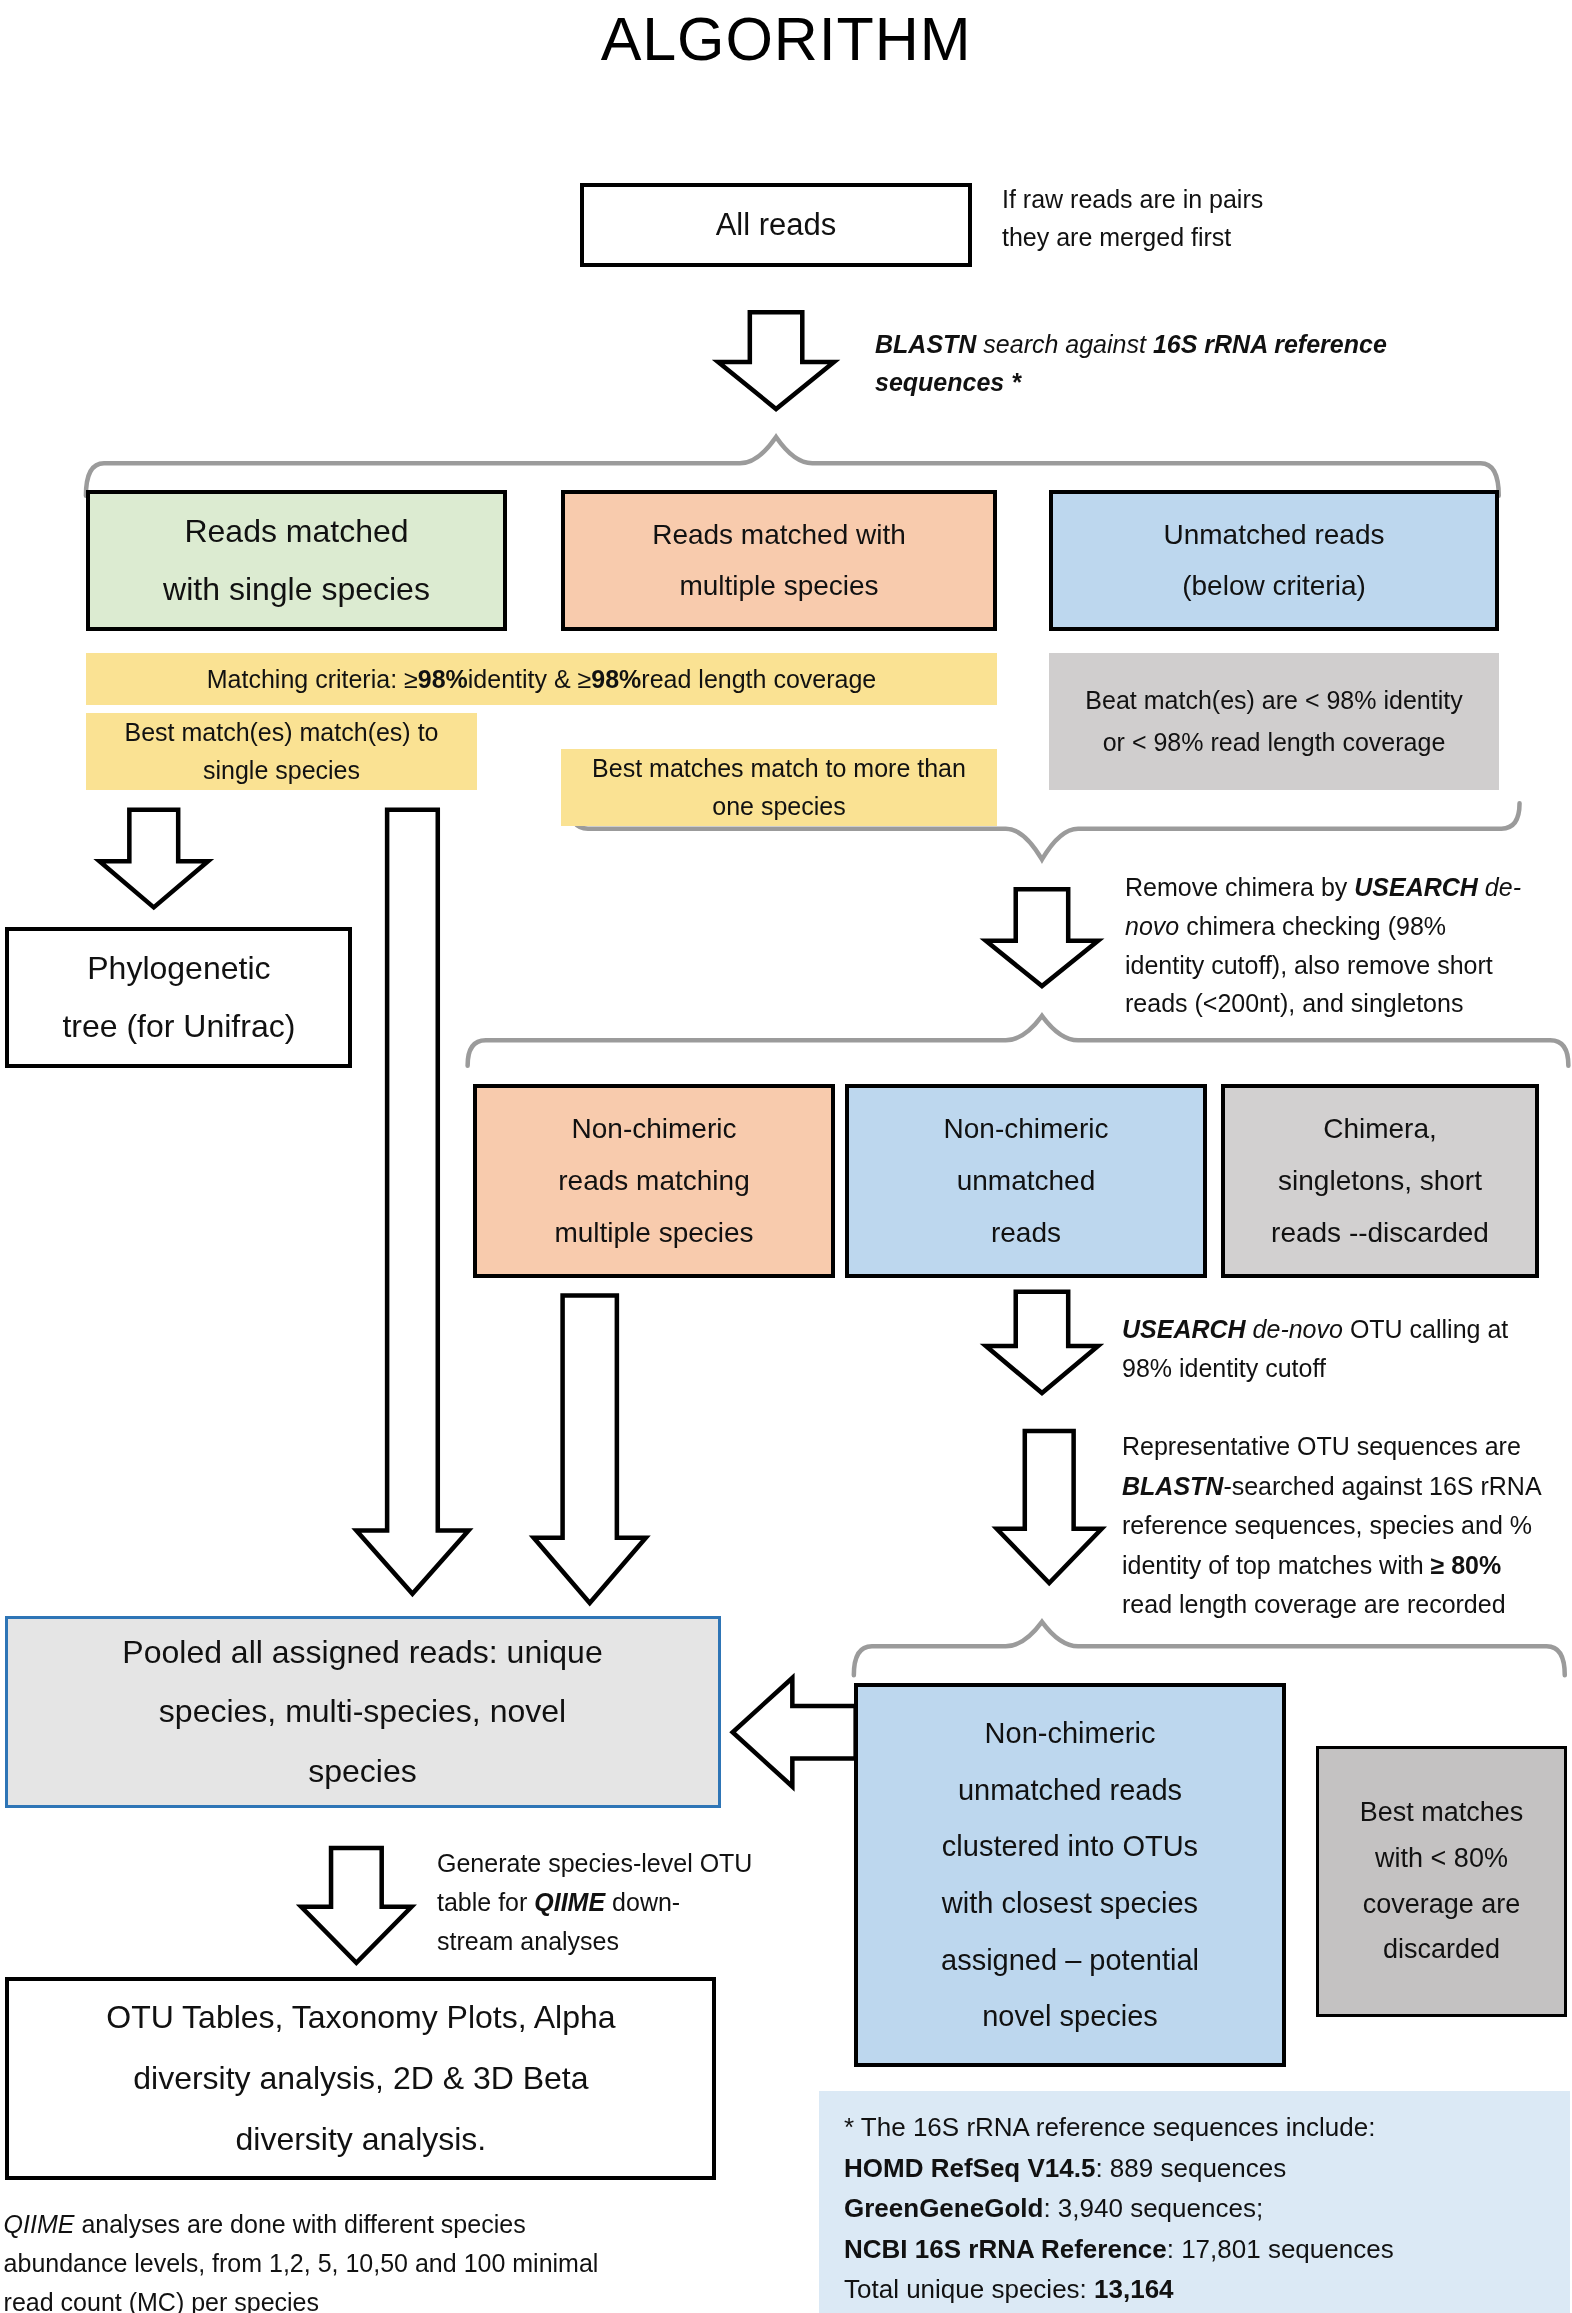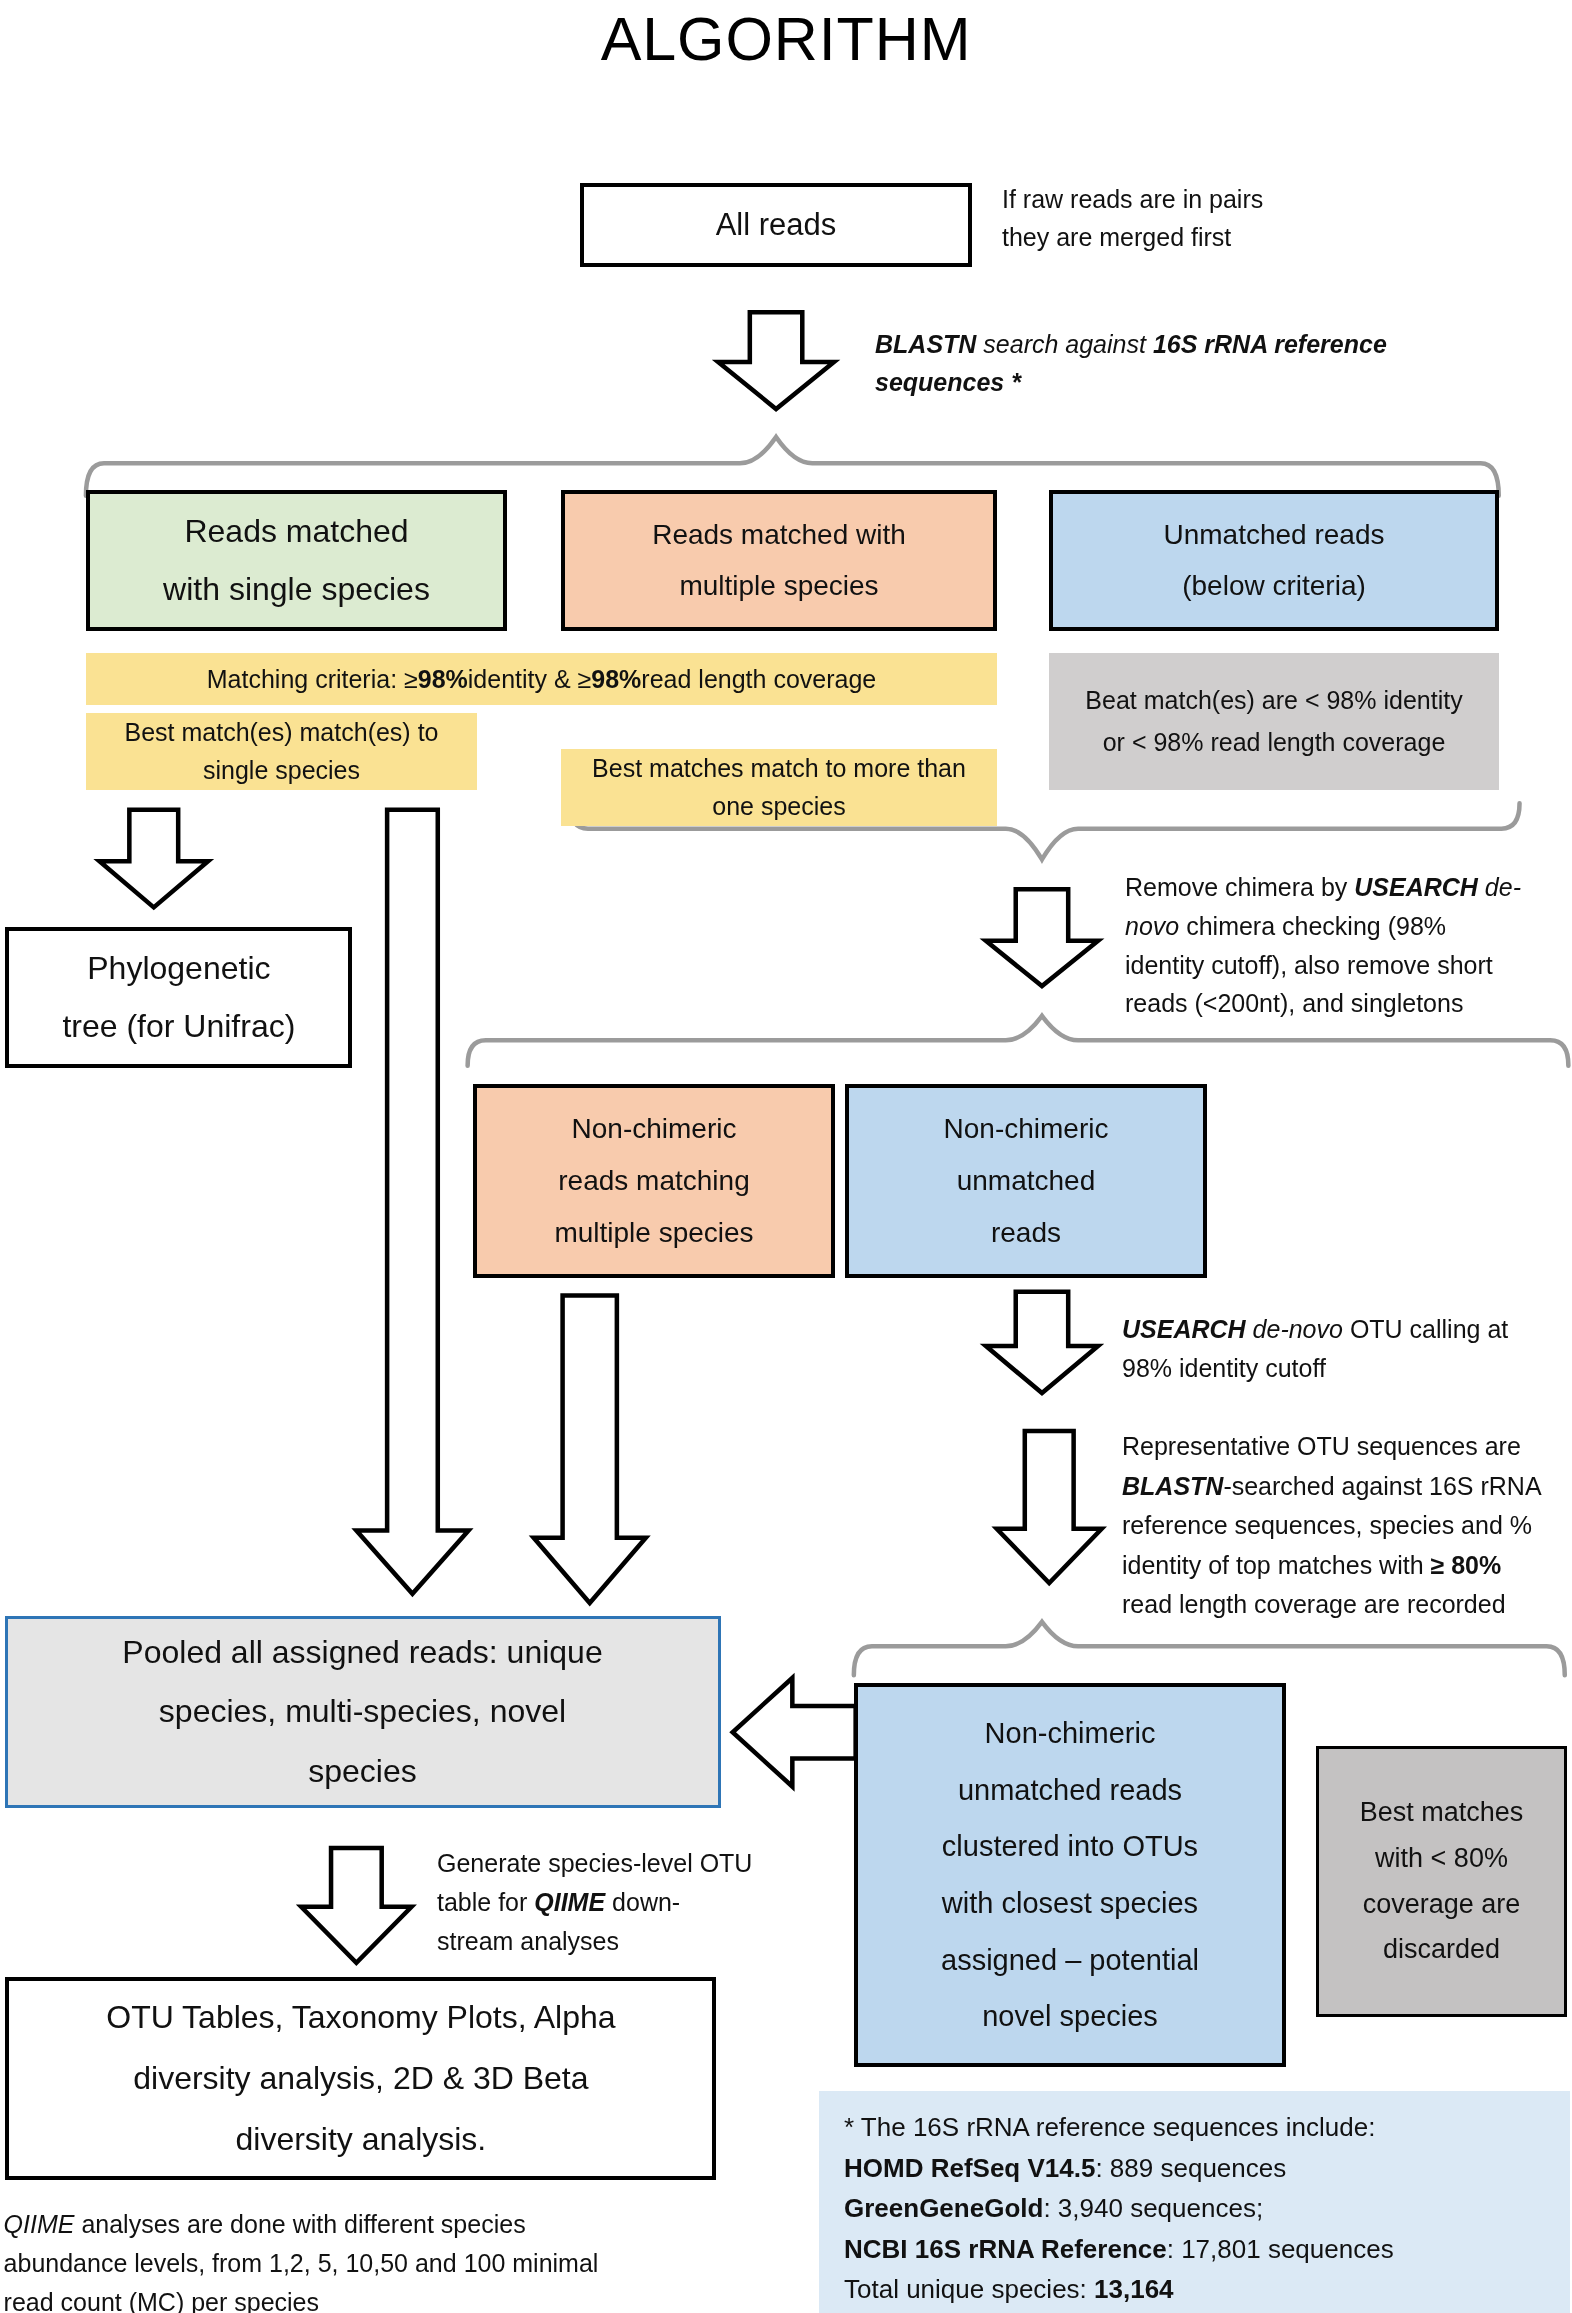--- a/index.html
+++ b/index.html
@@ -74,20 +74,23 @@
 novo </span><span class="sg-r">chimera checking (98%
 identity cutoff), also remove short
 reads (&lt;200nt), and singletons</span></div>
 
   <div class="abs lvl box blackborder" style="left:473px;top:1084px;width:362px;height:194px;background:#f8cbad;font-size:28px;line-height:1.85;">Non-chimeric
 reads matching
 multiple species</div>
   <div class="abs lvl box blackborder" style="left:845px;top:1084px;width:362px;height:194px;background:#bdd7ee;font-size:28px;line-height:1.85;">Non-chimeric
 unmatched
 reads</div>
+  <div class="abs lvl box blackborder" style="left:1221px;top:1084px;width:318px;height:194px;background:#d2d0d0;font-size:28px;line-height:1.85;">Chimera,
+singletons, short
+reads --discarded</div>
 
   <div class="abs lvl preline note" style="left:1122px;top:1310px;width:434px;font-size:25px;line-height:1.55;"><span class="sg-bi">USEARCH</span><span class="sg-i"> de-novo </span><span class="sg-r">OTU calling at
 98% identity cutoff</span></div>
 
   <div class="abs lvl preline note" style="left:1122px;top:1427px;width:448px;font-size:25px;line-height:1.58;"><span class="sg-r">Representative OTU sequences are
 </span><span class="sg-bi">BLASTN</span><span class="sg-r">-searched against 16S rRNA
 reference sequences, species and %
 identity of top matches with </span><span class="sg-b">≥ 80%</span><span class="sg-r">
 read length coverage are recorded</span></div>
 

